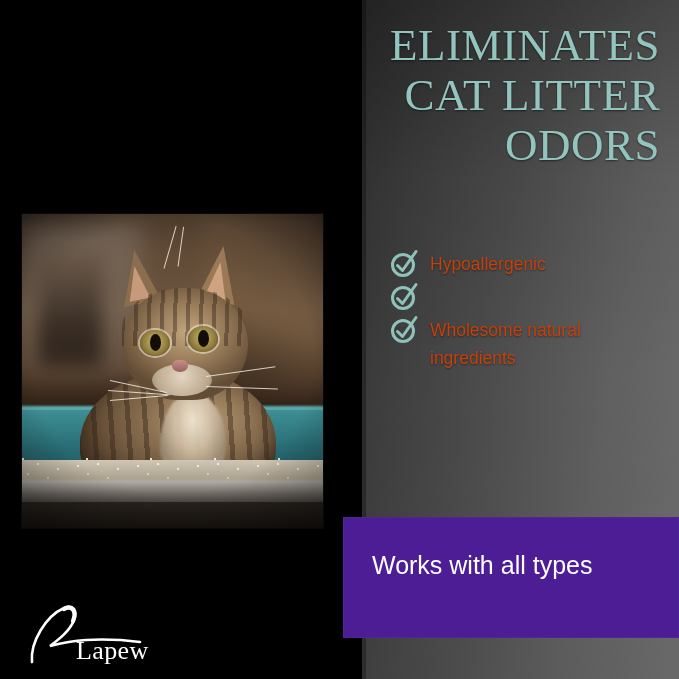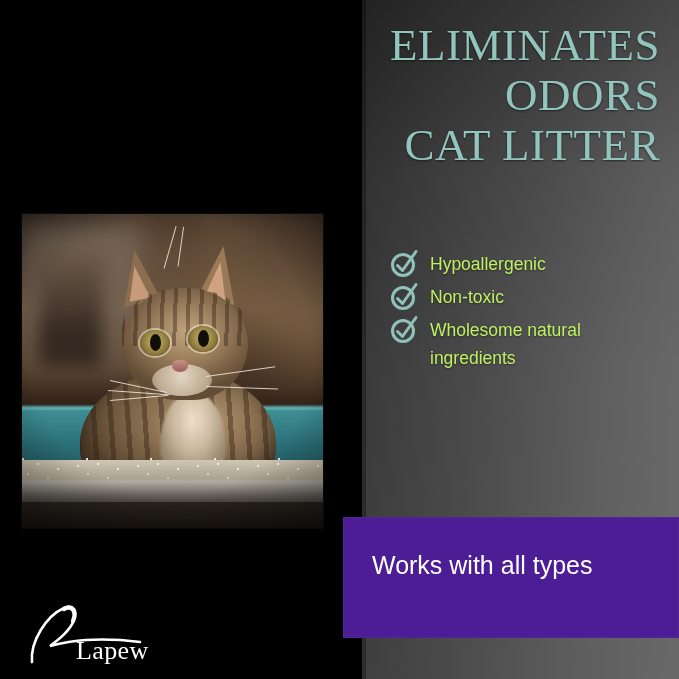--- a/index.html
+++ b/index.html
@@ -195,21 +195,21 @@
   .bullets{
     position:absolute;left:389px;top:250px;width:285px;z-index:6;
   }
   .bullet{
     display:flex;align-items:flex-start;margin-bottom:3px;
   }
   .chk{
     flex:0 0 auto;width:30px;height:30px;margin-right:11px;position:relative;top:-2px;
   }
   .btxt{
-    color:#bef264;font-size:17.5px;line-height:28px;
+    color:#c2410c;font-size:17.5px;line-height:28px;
     font-family:"Liberation Sans", sans-serif;
     text-shadow:0 1px 2px rgba(0,0,0,0.45);
     max-width:232px;
   }
 
   
   .caption{
     position:absolute;left:343px;top:517px;width:336px;height:121px;
     background:#4c1d95;
     box-shadow:inset 0 0 0 1px rgba(255,255,255,0.03);
@@ -236,22 +236,22 @@
 <body>
 
 <div id="ad">
 
   <div class="bg-black"></div>
   <div class="bg-gradient"></div>
   <div class="seam"></div>
 
   <div class="headline">
     <span class="ln">ELIMINATES</span>
+    <span class="ln">CAT LITTER</span>
     <span class="ln">ODORS</span>
-    <span class="ln">CAT LITTER</span>
   </div>
 
   <div class="photo">
     <div class="ph-room"></div>
     <div class="ph-blurwall"></div>
     <div class="ph-blurdoor"></div>
     <div class="ph-blurright"></div>
 
     <div class="ph-boxrim"></div>
     <div class="ph-box"></div>
@@ -300,21 +300,20 @@
       <span class="btxt">Hypoallergenic</span>
     </div>
 
     <div class="bullet">
       <span class="chk">
         <svg width="30" height="30" viewBox="0 0 30 30">
           <circle cx="14" cy="17" r="10.5" fill="none" stroke="#8fc2bb" stroke-width="3"></circle>
           <path d="M8.5 17.5 L13.5 22.5 L27 3.5" fill="none" stroke="#8fc2bb" stroke-width="3" stroke-linecap="round" stroke-linejoin="round"></path>
         </svg>
       </span>
-      <span class="btxt">Non-toxic</span>
     </div>
 
     <div class="bullet">
       <span class="chk">
         <svg width="30" height="30" viewBox="0 0 30 30">
           <circle cx="14" cy="17" r="10.5" fill="none" stroke="#8fc2bb" stroke-width="3"></circle>
           <path d="M8.5 17.5 L13.5 22.5 L27 3.5" fill="none" stroke="#8fc2bb" stroke-width="3" stroke-linecap="round" stroke-linejoin="round"></path>
         </svg>
       </span>
       <span class="btxt">Wholesome natural ingredients</span>

